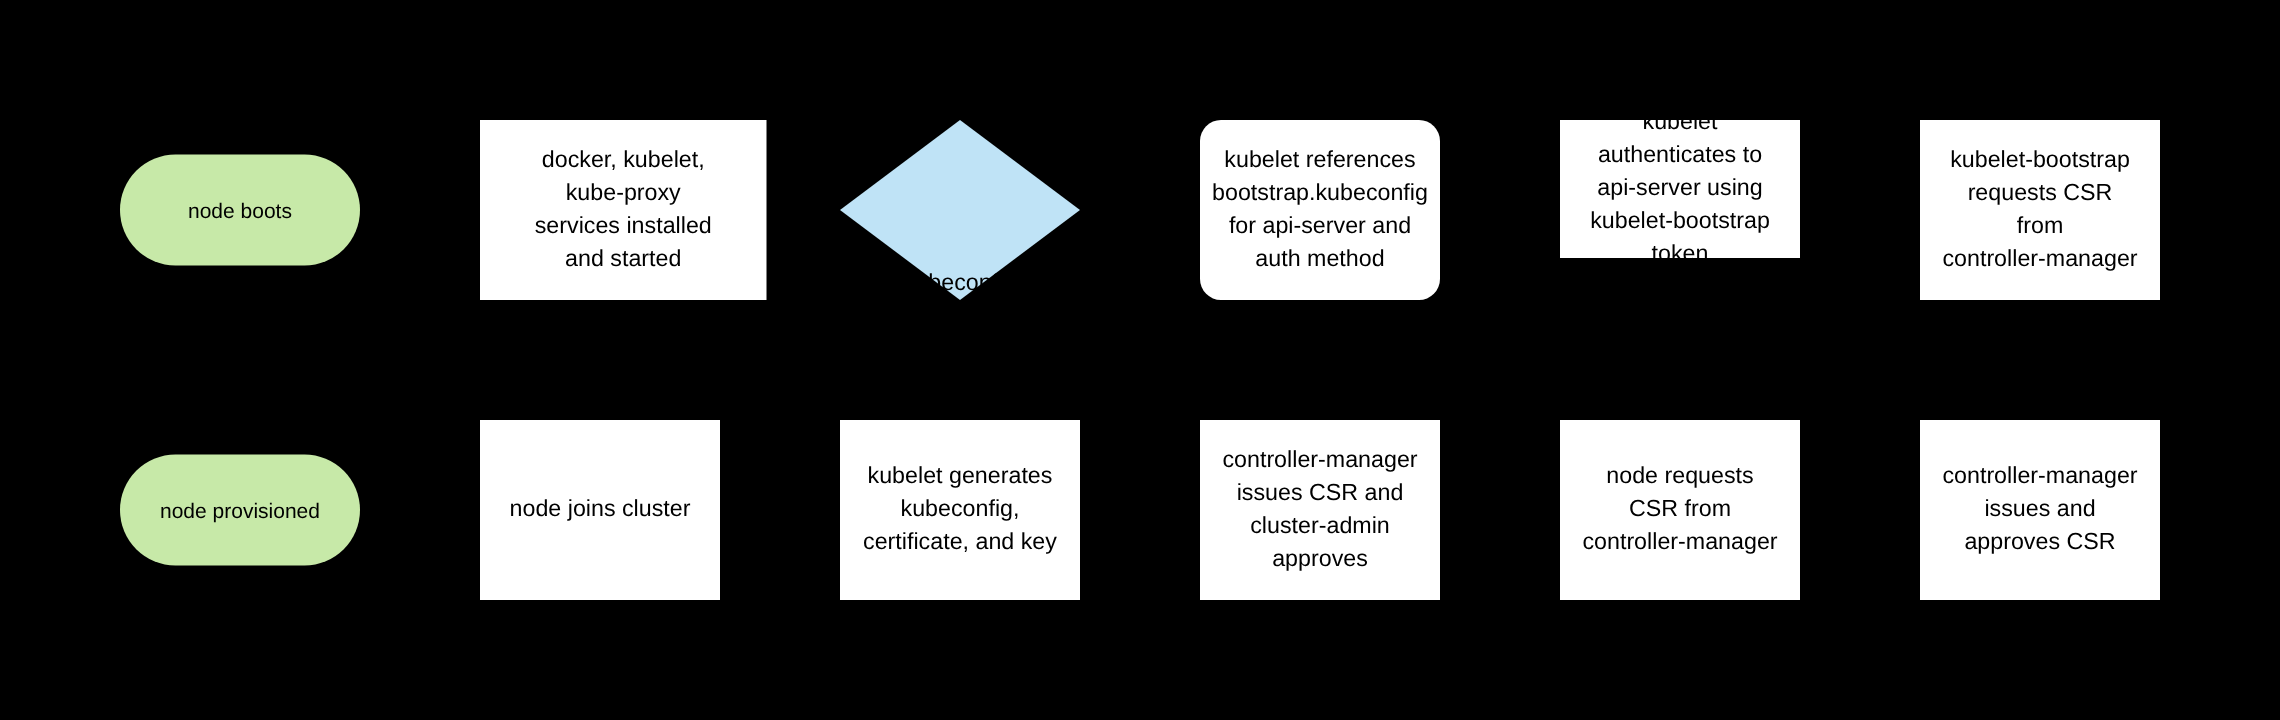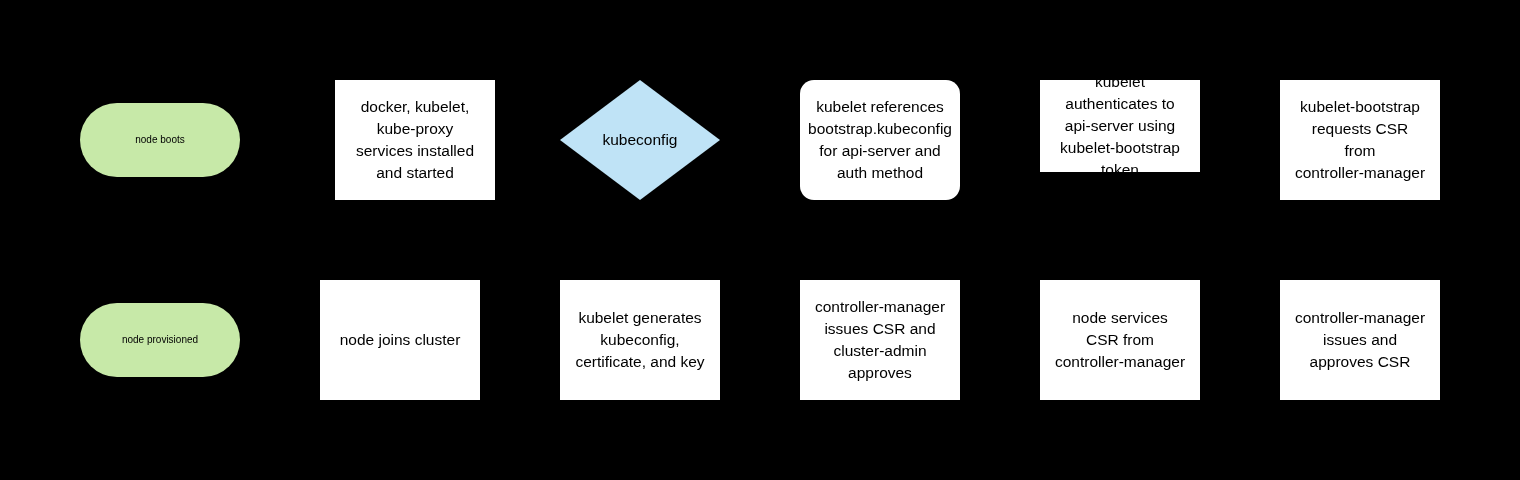--- a/index.html
+++ b/index.html
@@ -38,27 +38,28 @@
   }
   .shape-rect .node-text {
     padding: 0 2px;
   }
   
   .shape-pill {
     background: #c7e9a8;
     border-radius: 42px;
   }
   .shape-pill .node-text {
-    font-size: 10px;
+    font-size: 14px;
     line-height: 20px;
     text-align: center;
   }
   
   .shape-diamond {
     background: transparent;
+    align-items: flex-end;
   }
   .shape-diamond .diamond-fill {
     position: absolute;
     inset: 0;
     background: #bfe3f6;
     clip-path: polygon(50% 0%, 100% 50%, 50% 100%, 0% 50%);
   }
   .shape-diamond .node-text {
     position: relative;
     z-index: 2;
@@ -69,21 +70,21 @@
 </style>
 </head>
 <body>
 
 <div id="canvas">
 
   <div class="node shape-pill" style="left:80px; top:103px; width:160px; height:74px;">
     <div class="node-text">node boots</div>
   </div>
 
-  <div class="node shape-rect" style="left:335px; top:80px; width:160px; height:120px;">
+  <div class="node shape-rect" style="left:320px; top:80px; width:191px; height:120px;">
     <div class="node-text">docker, kubelet,
 kube-proxy
 services installed
 and started</div>
   </div>
 
   <div class="node shape-diamond" style="left:560px; top:80px; width:160px; height:120px;">
     <div class="diamond-fill"></div>
     <div class="node-text">kubeconfig</div>
   </div>
@@ -125,21 +126,21 @@
   </div>
 
   <div class="node shape-rect" style="left:800px; top:280px; width:160px; height:120px;">
     <div class="node-text">controller-manager
 issues CSR and
 cluster-admin
 approves</div>
   </div>
 
   <div class="node shape-rect" style="left:1040px; top:280px; width:160px; height:120px;">
-    <div class="node-text">node services
+    <div class="node-text">node requests
 CSR from
 controller-manager</div>
   </div>
 
   <div class="node shape-rect" style="left:1280px; top:280px; width:160px; height:120px;">
     <div class="node-text">controller-manager
 issues and
 approves CSR</div>
   </div>
 

